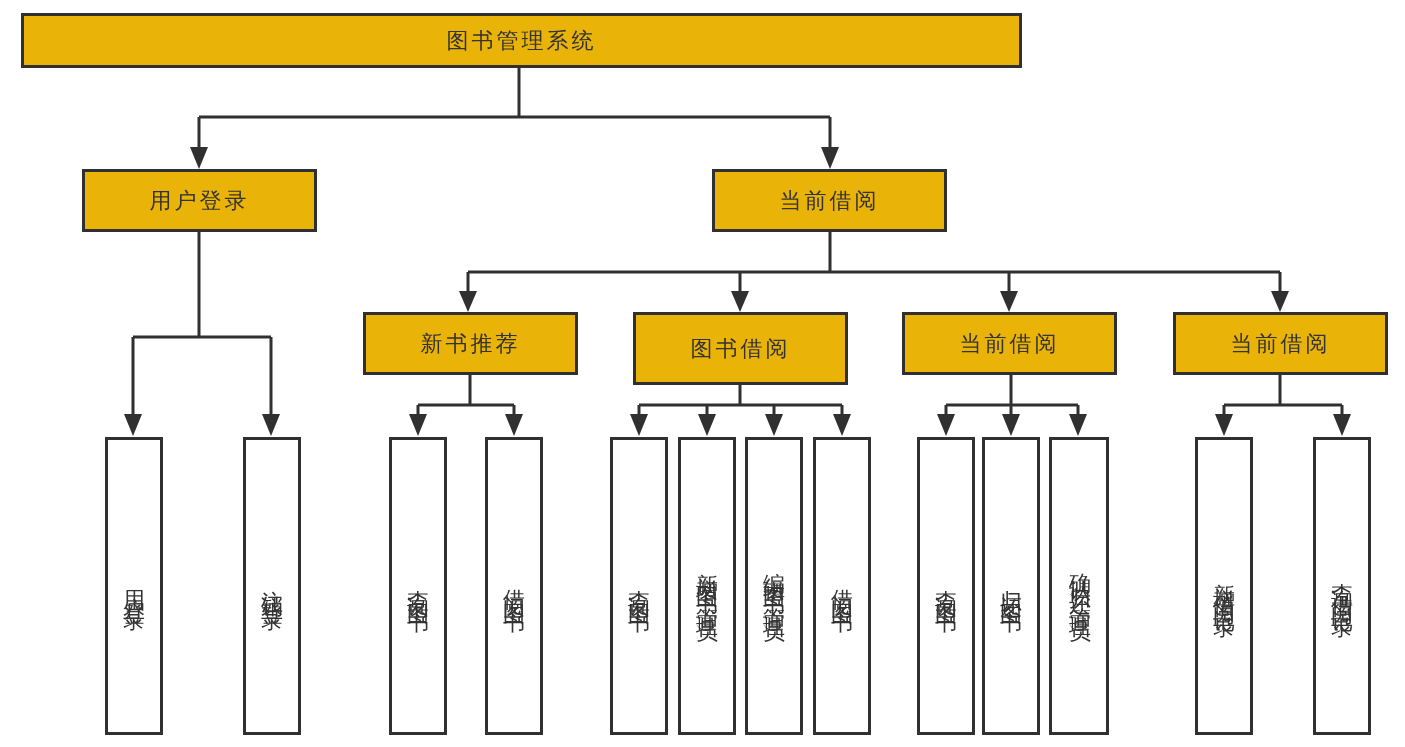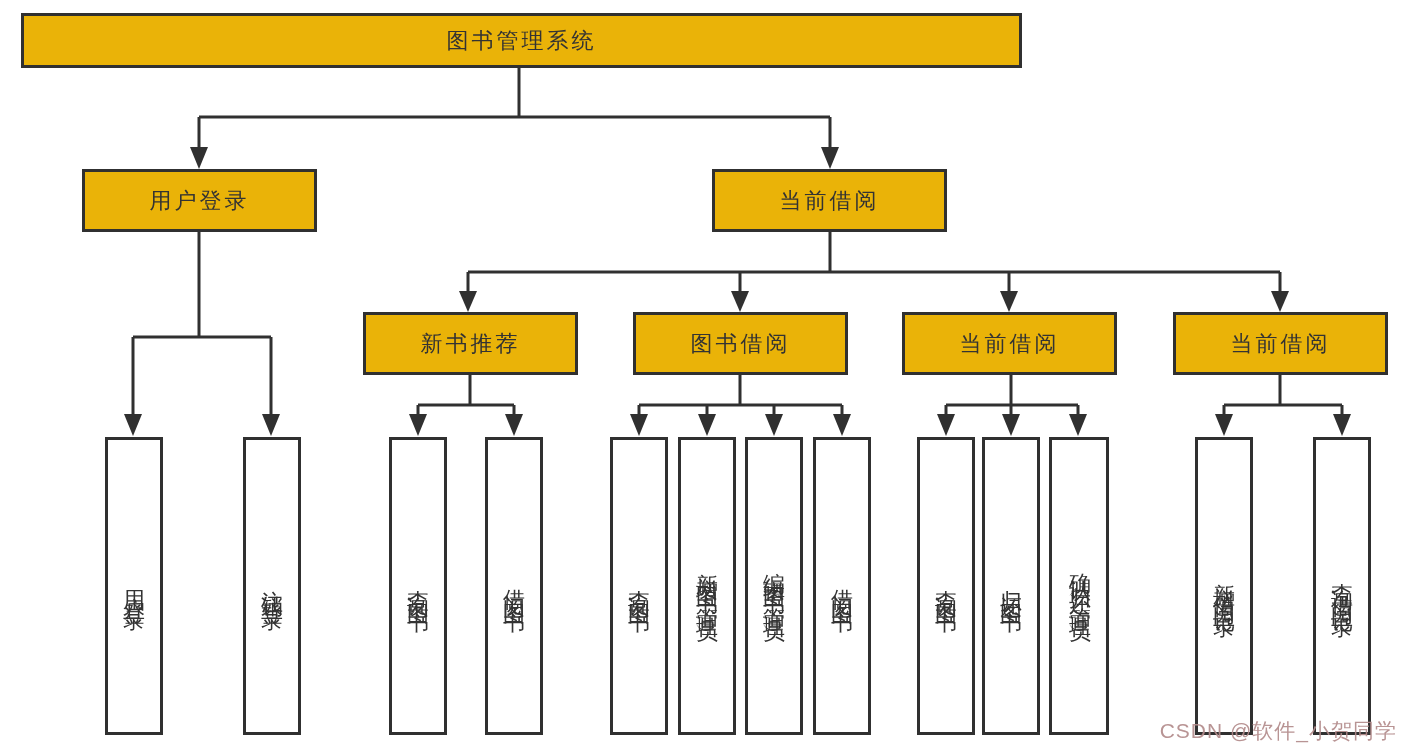--- a/index.html
+++ b/index.html
@@ -125,21 +125,21 @@
       <path d="M1333 414 L1351 414 L1342 436 Z"></path>
     </g>
   </svg>
 
   <div class="hbox" style="left:21px; top:13px; width:1001px; height:55px;">图书管理系统</div>
 
   <div class="hbox" style="left:82px; top:169px; width:235px; height:63px;">用户登录</div>
   <div class="hbox" style="left:712px; top:169px; width:235px; height:63px;">当前借阅</div>
 
   <div class="hbox" style="left:363px; top:312px; width:215px; height:63px;text-align:center;">新书推荐</div>
-  <div class="hbox" style="left:633px; top:312px; width:215px; height:63px;">图书借阅</div>
+  <div class="hbox" style="left:633px; top:312px; width:215px; height:73px;">图书借阅</div>
   <div class="hbox" style="left:902px; top:312px; width:215px; height:63px;">当前借阅</div>
   <div class="hbox" style="left:1173px; top:312px; width:215px; height:63px;">当前借阅</div>
 
   <div class="vbox" style="left:105px;">用户登录</div>
   <div class="vbox" style="left:243px;">注销登录</div>
 
   <div class="vbox" style="left:389px;">查询图书</div>
   <div class="vbox" style="left:485px;">借阅图书</div>
 
   <div class="vbox" style="left:610px;">查询图书</div>
@@ -147,15 +147,14 @@
   <div class="vbox" style="left:745px;">编辑图书（管理员）</div>
   <div class="vbox" style="left:813px;">借阅图书</div>
 
   <div class="vbox" style="left:917px;">查询图书</div>
   <div class="vbox" style="left:982px;">归还图书</div>
   <div class="vbox" style="left:1049px; width:60px;">确认归还（管理员）</div>
 
   <div class="vbox" style="left:1195px;">新增借阅记录</div>
   <div class="vbox" style="left:1313px;">查询借阅记录</div>
 
-  <div id="watermark">CSDN @软件_小贺同学</div>
 
 </div>
 
 </body></html>

